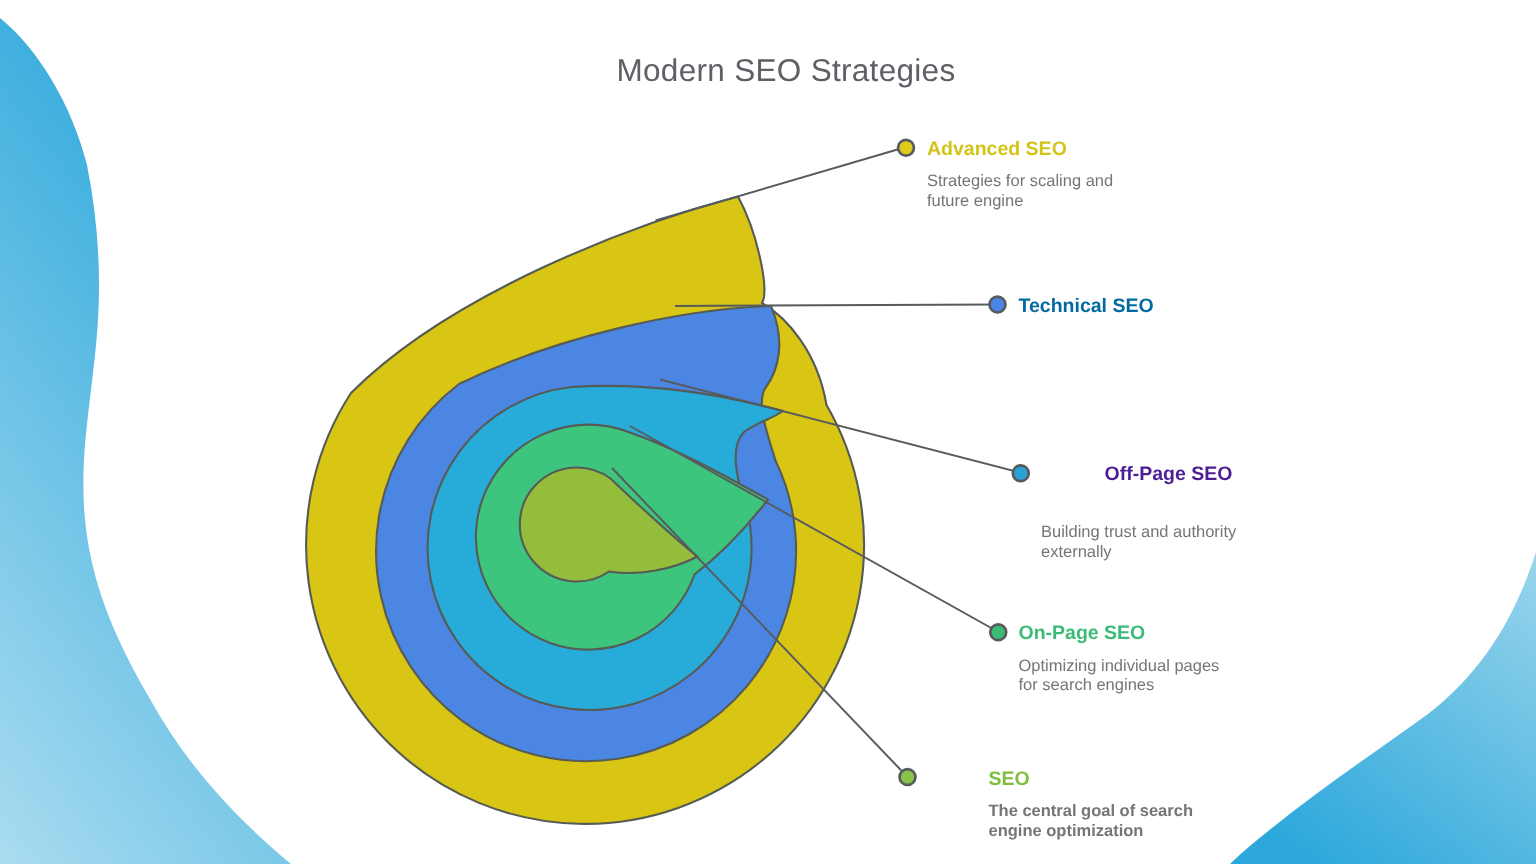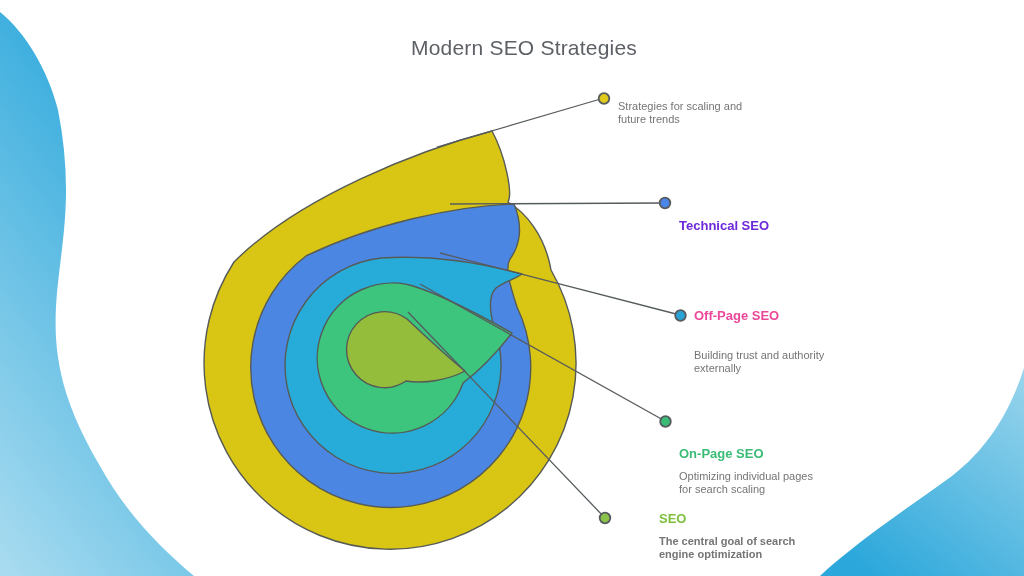--- a/index.html
+++ b/index.html
@@ -55,38 +55,39 @@
     <circle cx="604" cy="98.5" r="5.3" stroke="#565b5e" stroke-width="1.8" fill="#e0cb1c"></circle>
     <circle cx="665" cy="203" r="5.3" stroke="#565b5e" stroke-width="1.8" fill="#4a86e8"></circle>
     <circle cx="680.5" cy="315.5" r="5.3" stroke="#565b5e" stroke-width="1.8" fill="#29a3d7"></circle>
     <circle cx="665.5" cy="421.5" r="5.3" stroke="#565b5e" stroke-width="1.8" fill="#3abc76"></circle>
     <circle cx="605" cy="518" r="5.3" stroke="#565b5e" stroke-width="1.8" fill="#8bc34a"></circle>
   </svg>
 
   <div class="page-title" style="color: rgb(93, 97, 102);">Modern SEO Strategies</div>
 
   <div class="callout" style="left:618px; top:91px;">
+    <div class="callout-label" style="color: rgb(211, 196, 23);">Advanced SEO</div>
     <div class="callout-desc" style="color: rgb(117, 117, 117);">Strategies for scaling and
-future trends</div>
+future engine</div>
   </div>
 
   <div class="callout" style="left:679px; top:196px;">
-    <div class="callout-label" style="color: #6d28d9; margin-top: 22px;">Technical SEO</div>
+    <div class="callout-label" style="color: #0369a1;">Technical SEO</div>
   </div>
 
   <div class="callout" style="left:694px; top:308px;">
-    <div class="callout-label" style="color: #ec4899;">Off-Page SEO</div>
+    <div class="callout-label" style="color: #4c1d95; text-align: center;">Off-Page SEO</div>
     <div class="callout-desc" style="color: rgb(117, 117, 117); margin-top: 26px;">Building trust and authority
 externally</div>
   </div>
 
-  <div class="callout" style="left:679px; top:414px;margin-top:32px;">
+  <div class="callout" style="left:679px; top:414px;">
     <div class="callout-label" style="color: rgb(58, 188, 118);">On-Page SEO</div>
     <div class="callout-desc" style="color: rgb(117, 117, 117);">Optimizing individual pages
-for search scaling</div>
+for search engines</div>
   </div>
 
   <div class="callout" style="left:619px; top:511px;margin-left:40px;">
     <div class="callout-label" style="color: rgb(126, 192, 62);">SEO</div>
     <div class="callout-desc" style="color: rgb(117, 117, 117); font-weight: bold;">The central goal of search
 engine optimization</div>
   </div>
 
 </div>
 

